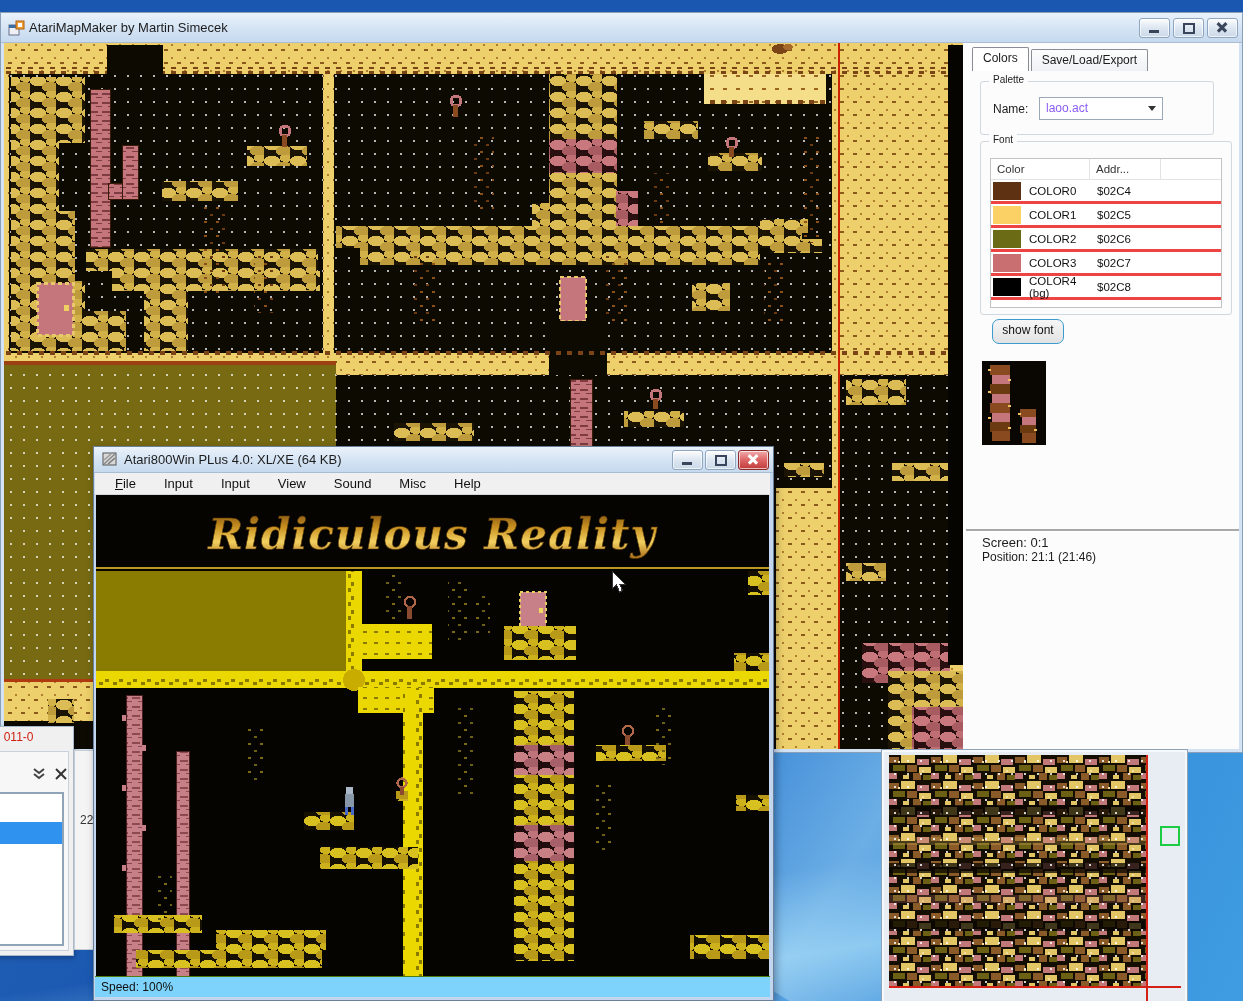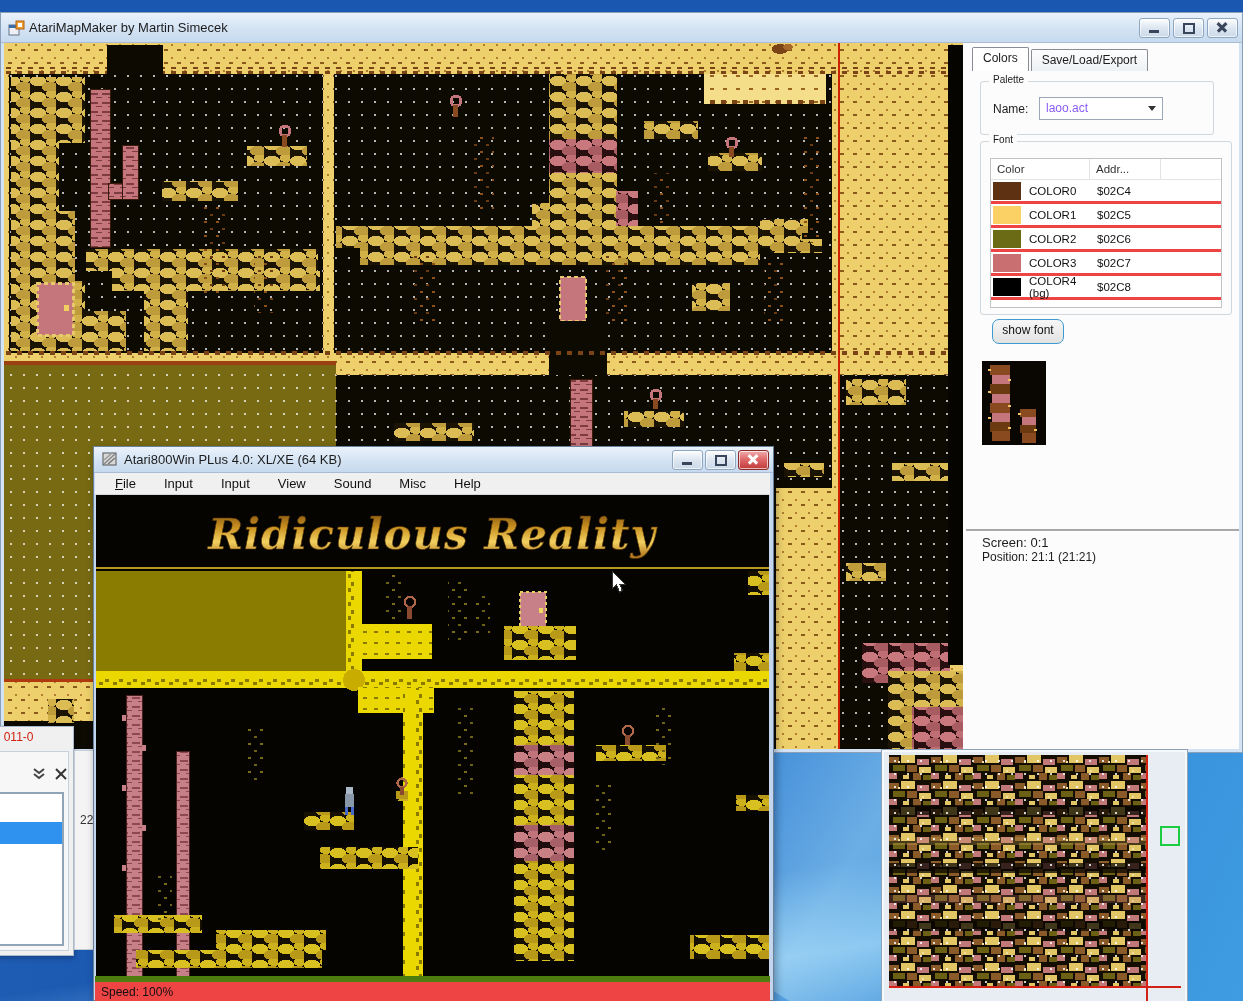--- a/index.html
+++ b/index.html
@@ -57,21 +57,21 @@
   
   #win-emu{left:93px;top:434px;width:679px;height:553px;background:#c3d6ee;border:1px solid #68809a;box-shadow:2px 3px 8px rgba(0,0,20,.35);}
   #emu-title{height:25px;}
   #emu-icon{left:8px;top:4px;}
   #emu-title .title-text{left:30px;top:5px;}
   #emu-btn-min{right:70px;top:3px;} #emu-btn-max{right:37px;top:3px;} #emu-btn-close{right:4px;top:3px;}
   #emu-menu{position:absolute;left:1px;top:26px;width:675px;height:21px;background:#f0f0f0;display:flex;border-bottom:1px solid #d8d8d8;}
   .menu-item{font-size:13px;color:#111;padding:3px 8px 0 20px;}
   .menu-item:first-child::first-letter{text-decoration:underline;}
   #game-screen{position:absolute;left:2px;top:48px;}
-  #emu-status{position:absolute;left:1px;top:529px;width:675px;height:21px;background:#ef4444;border-top:6px solid #4d7c0f;font-size:12px;color:#111;padding:3px 0 16px 6px;box-sizing:border-box;}
+  #emu-status{position:absolute;left:1px;top:529px;width:675px;height:21px;background:#7dd3fc;border-top:1px solid #4d7c0f;font-size:12px;color:#111;padding:3px 0 16px 6px;box-sizing:border-box;}
   
   #win-mini{left:-62px;top:714px;width:134px;height:228px;background:#f0f0f0;border:1px solid #aab8cc;box-shadow:1px 2px 5px rgba(0,0,30,.3);}
   #mini-label{position:absolute;left:58px;top:3px;font-size:12px;color:#d02010;white-space:nowrap;}
   #mini-inner{position:absolute;left:4px;top:24px;width:124px;height:198px;background:#f7f7f7;border:1px solid #c8d2dc;}
   #mini-chevron{position:absolute;left:88px;top:16px;}
   #mini-close{position:absolute;left:111px;top:16px;}
   #mini-list{position:absolute;left:2px;top:40px;width:114px;height:150px;border:2px solid #90a4b8;background:#fff;}
   #mini-sel{position:absolute;left:0;top:28px;width:114px;height:22px;background:#2f92ef;}
   #mini-ruler{left:74px;top:738px;width:24px;height:198px;background:#f4f4f4;border:1px solid #c4ccd4;border-right:none;}
   #mini-ruler .num{position:absolute;left:5px;top:62px;font-size:12px;color:#333;}
@@ -334,21 +334,21 @@
           <rect x="38" y="48" width="16" height="8" fill="#8a4a20"></rect>
             <rect x="40" y="56" width="14" height="8" fill="#C4767C"></rect>
           <rect x="38" y="64" width="16" height="8" fill="#6b3a10"></rect>
             <rect x="40" y="72" width="14" height="10" fill="#8a4a20"></rect>
           <rect x="36" y="52" width="3" height="2" fill="#f0c060"></rect>
             <rect x="52" y="68" width="3" height="2" fill="#f0c060"></rect>
         </svg>
 
         <div id="panel-sep"></div>
         <div id="st-screen">Screen: 0:1</div>
-        <div id="st-pos">Position: 21:1 (21:21)</div>
+        <div id="st-pos">Position: 21:1 (21:46)</div>
       </div>
     </div>
   </div>
 
   <div id="win-mini" class="abs">
     <span id="mini-label">. 011-0</span>
     <div id="mini-inner">
       <svg id="mini-chevron" width="15" height="13">
         <polyline points="2,1 7,5 12,1" fill="none" stroke="#444" stroke-width="2"></polyline>
         <polyline points="2,6 7,10 12,6" fill="none" stroke="#444" stroke-width="2"></polyline>

